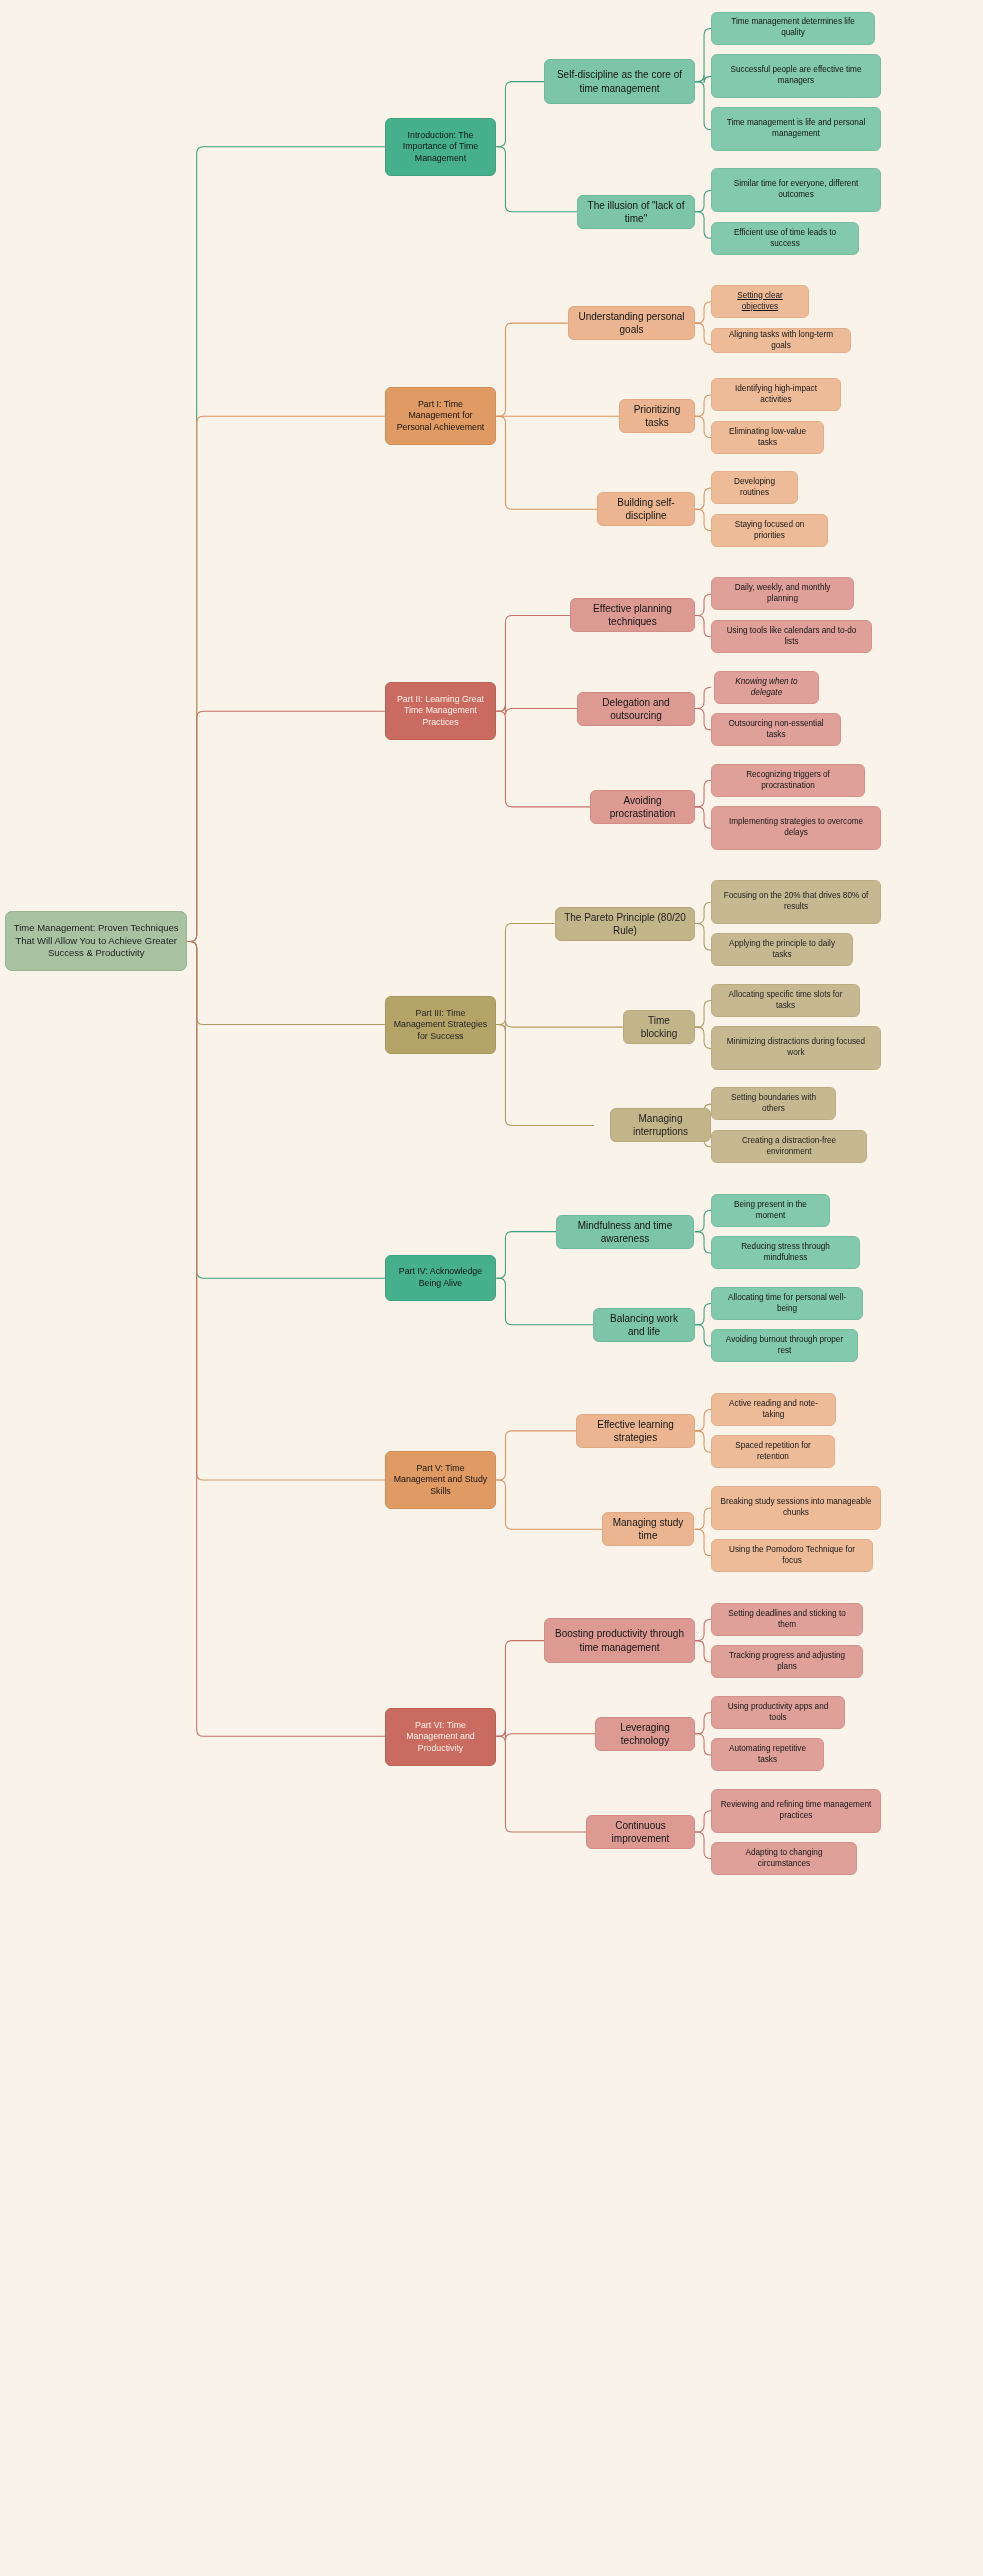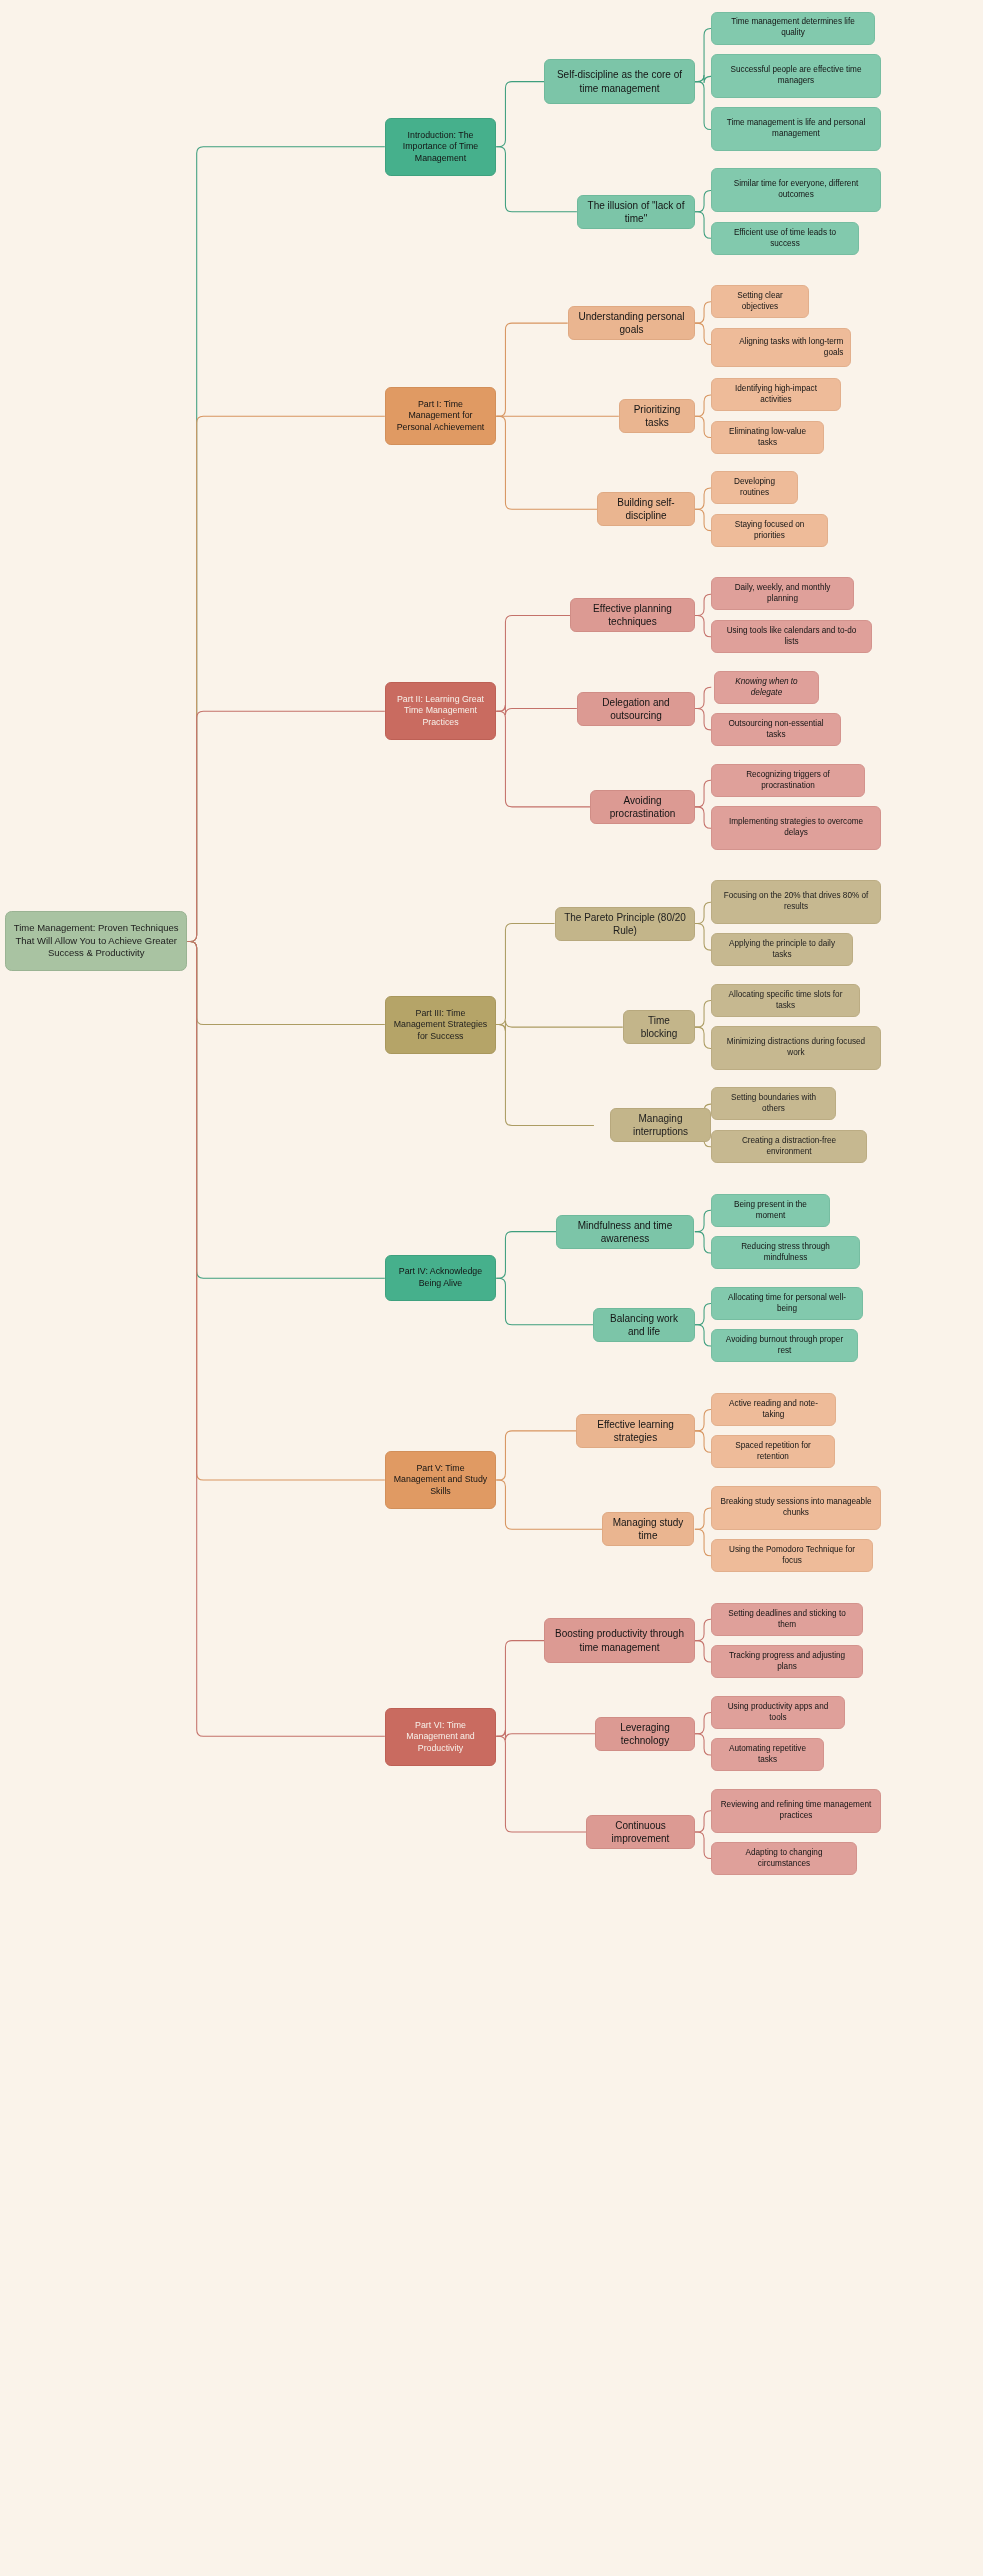--- a/index.html
+++ b/index.html
@@ -170,24 +170,24 @@
       </div>
       <div class="node lvl3 c-green-3" style="left: 711px; top: 222px; width: 148px; height: 33px;">
         <span>Efficient use of time leads to success</span>
       </div>
       <div class="node lvl1 c-orange-1" style="left: 385px; top: 387px; width: 111px; height: 58px;">
         <span>Part I: Time Management for Personal Achievement</span>
       </div>
       <div class="node lvl2 c-orange-2" style="left: 568px; top: 306px; width: 127px; height: 34px;">
         <span>Understanding personal goals</span>
       </div>
-      <div class="node lvl3 c-orange-3" style="left: 711px; top: 285px; width: 98px; height: 33px;">
+      <div class="node lvl3 c-orange-3" style="left: 711px; top: 285px; width: 98px; height: 33px; text-decoration: underline;">
         <span>Setting clear objectives</span>
       </div>
-      <div class="node lvl3 c-orange-3" style="left: 711px; top: 328px; width: 140px; height: 39px; text-align: right;">
+      <div class="node lvl3 c-orange-3" style="left: 711px; top: 328px; width: 140px; height: 25px;">
         <span>Aligning tasks with long-term goals</span>
       </div>
       <div class="node lvl2 c-orange-2" style="left: 619px; top: 399px; width: 76px; height: 34px;">
         <span>Prioritizing tasks</span>
       </div>
       <div class="node lvl3 c-orange-3" style="left: 711px; top: 378px; width: 130px; height: 33px;">
         <span>Identifying high-impact activities</span>
       </div>
       <div class="node lvl3 c-orange-3" style="left: 711px; top: 421px; width: 113px; height: 33px;">
         <span>Eliminating low-value tasks</span>

